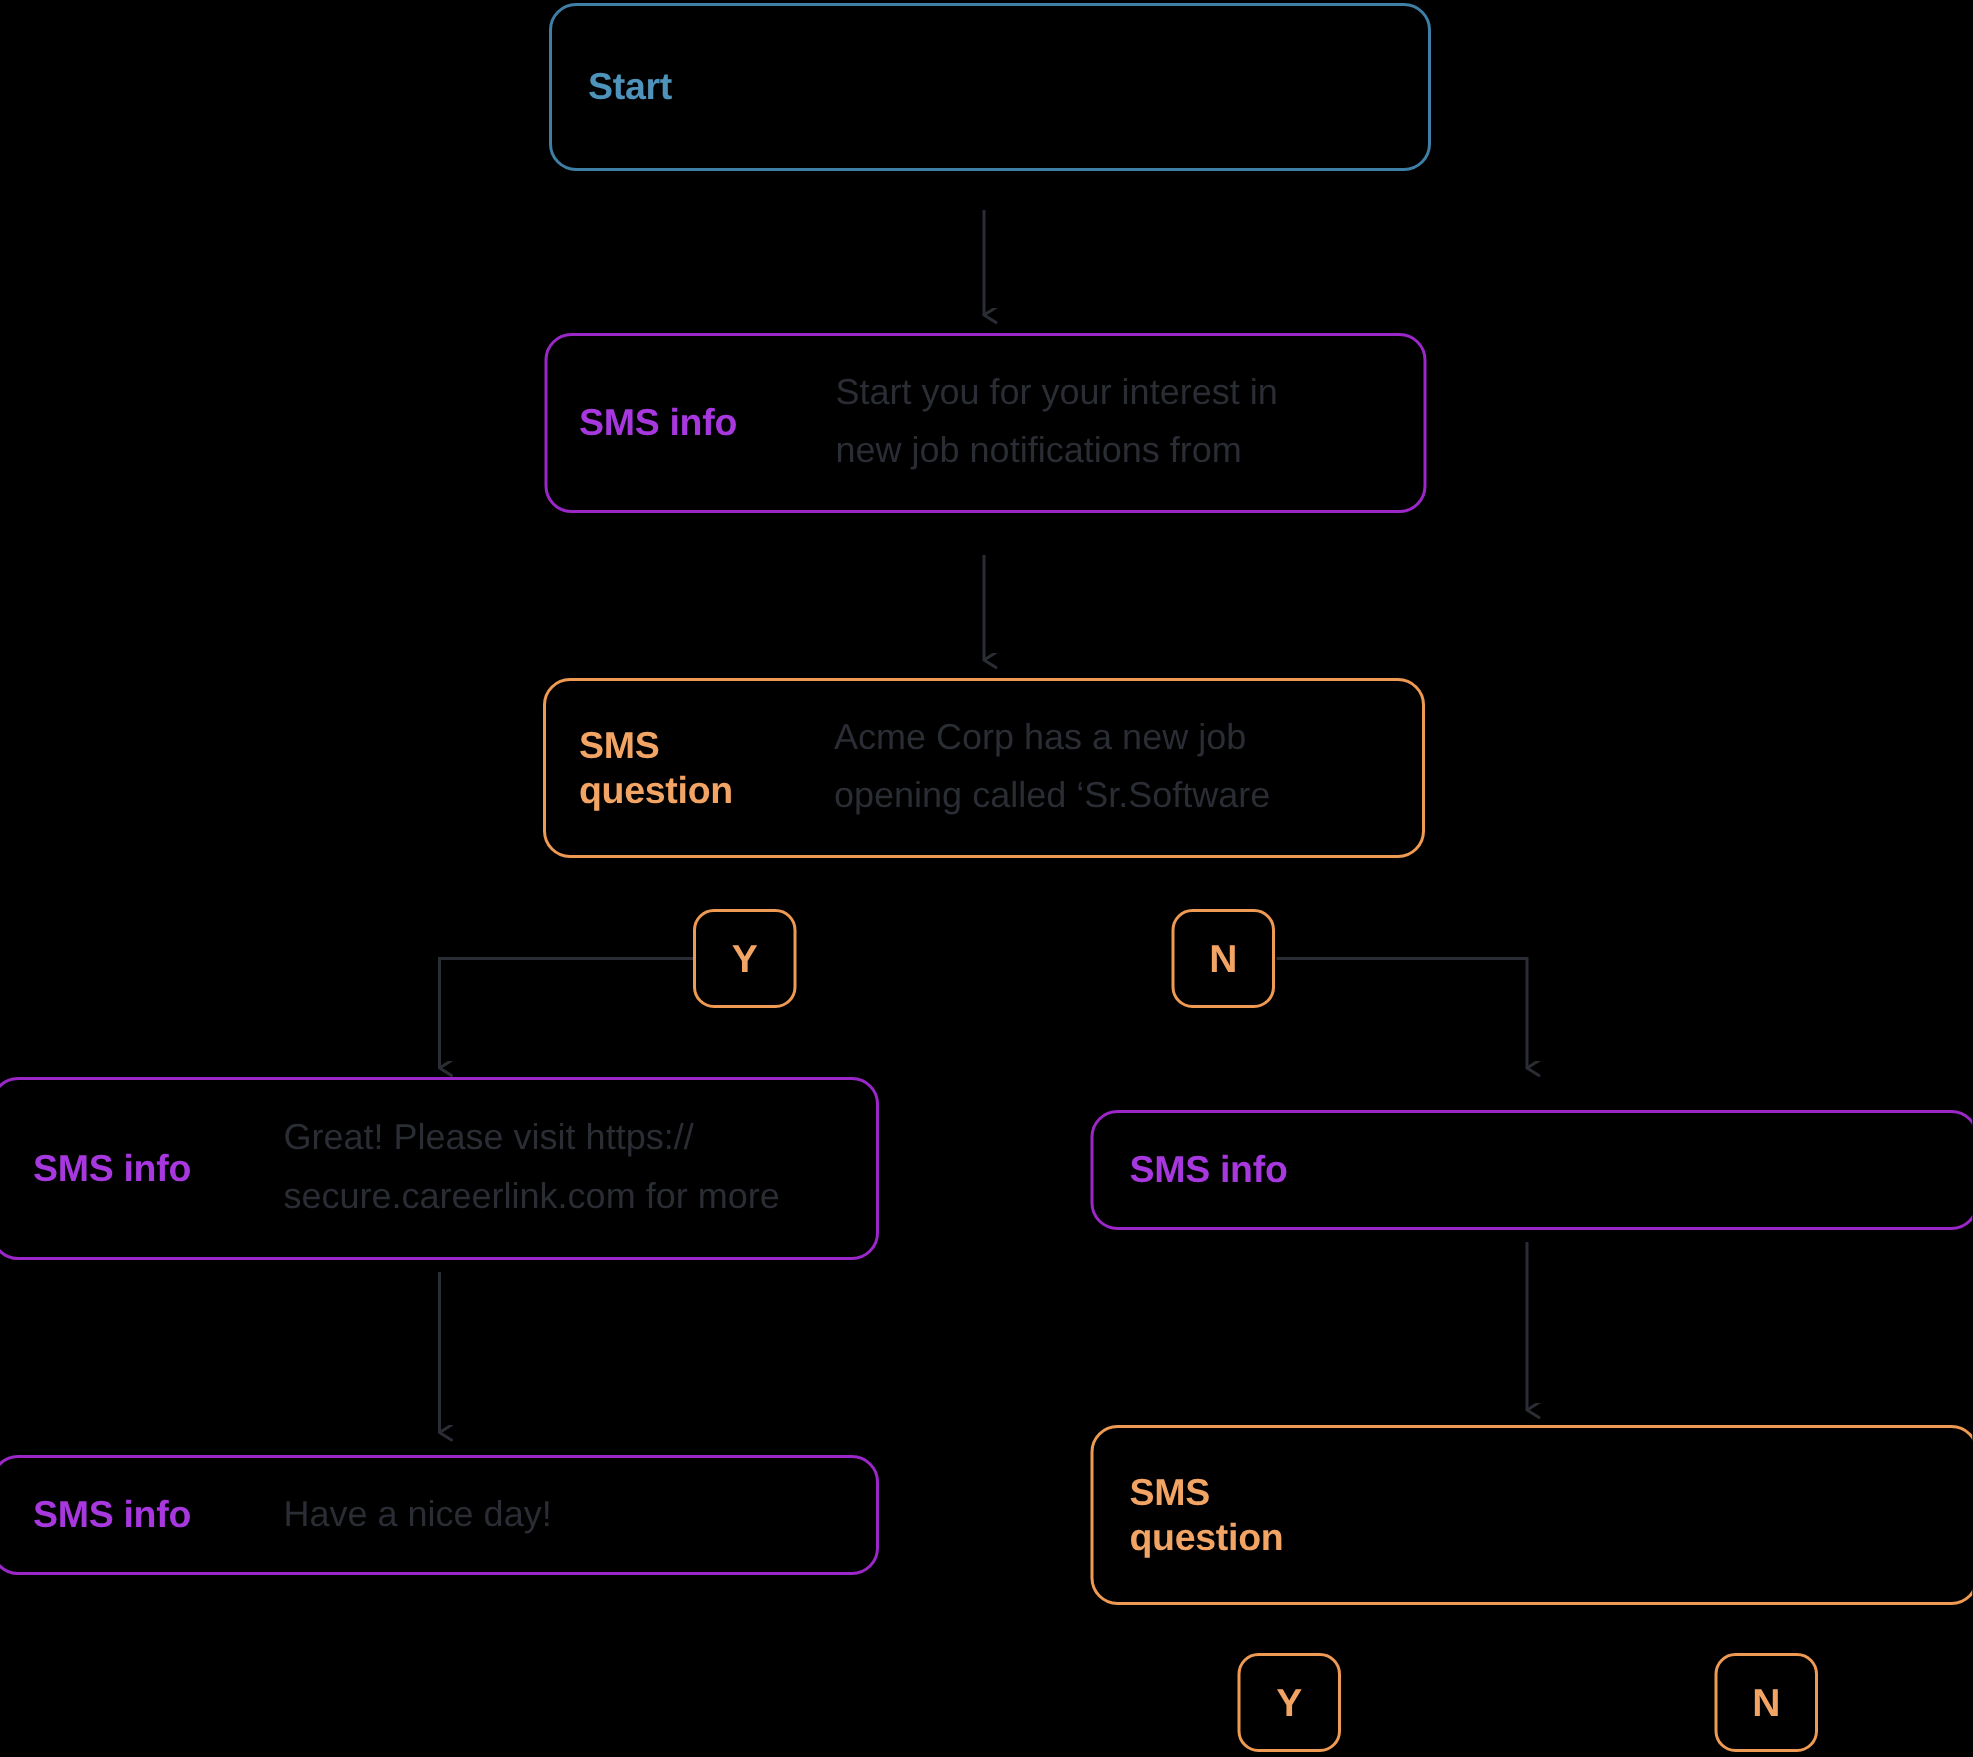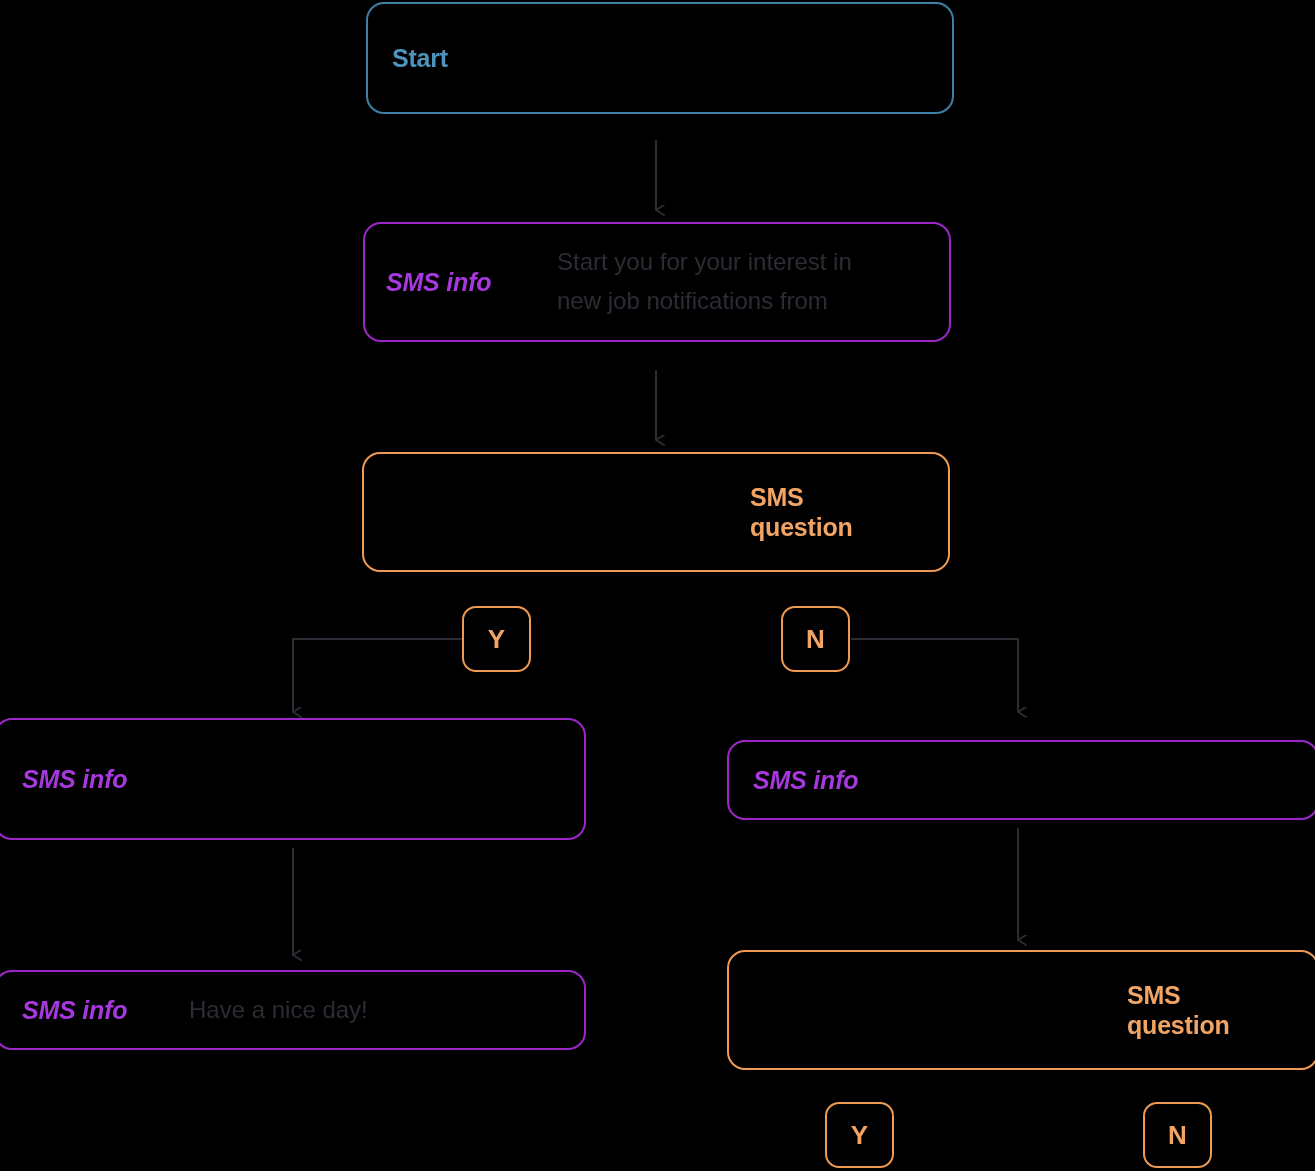--- a/index.html
+++ b/index.html
@@ -45,22 +45,22 @@
     font-size: 24px;
     line-height: 1.62;
     white-space: pre-line;
     font-weight: 400;
   }
 
   
   .n-start  { border-color: #3f7fa6; }
   .n-start  .kind { color: #4e93bb; }
   .n-info   { border-color: #9c27c9; }
-  .n-info   .kind { color: #a638de; font-style: italic; }
-  .n-quest  { border-color: #ef9a52; justify-content: flex-end; }
+  .n-info   .kind { color: #a638de; }
+  .n-quest  { border-color: #ef9a52; }
   .n-quest  .kind { color: #f2a464; }
 
   
   .badge {
     position: absolute;
     box-sizing: border-box;
     border: 2px solid #ef9a52;
     border-radius: 14px;
     color: #f2a464;
     font-weight: 700;
@@ -112,31 +112,35 @@
 
   <div class="node n-info" style="left:363px; top:222px; width:588px; height:120px; padding:0 28px 0 21px;">
     <div class="kind" style="width:171px;">SMS info</div>
     <div class="body">Start you for your interest in
 new job notifications from</div>
   </div>
 
   <div class="node n-quest" style="left:362px; top:452px; width:588px; height:120px; padding:0 28px 0 22px;">
     <div class="kind" style="width:170px;">SMS
 question</div>
+    <div class="body">Acme Corp has a new job
+opening called ‘Sr.Software</div>
   </div>
 
   <div class="badge" style="left:462px; top:606px; width:69px; height:66px;">
     <span>Y</span>
   </div>
   <div class="badge" style="left:781px; top:606px; width:69px; height:66px;">
     <span>N</span>
   </div>
 
   <div class="node n-info" style="left:-6px; top:718px; width:592px; height:122px; padding:0 24px 0 26px;">
     <div class="kind" style="width:167px;">SMS info</div>
+    <div class="body">Great! Please visit https://
+secure.careerlink.com for more</div>
   </div>
 
   <div class="node n-info" style="left:727px; top:740px; width:592px; height:80px; padding:0 24px 0 24px;">
     <div class="kind" style="width:167px;">SMS info</div>
   </div>
 
   <div class="node n-info" style="left:-6px; top:970px; width:592px; height:80px; padding:0 24px 0 26px;">
     <div class="kind" style="width:167px;">SMS info</div>
     <div class="body">Have a nice day!</div>
   </div>

